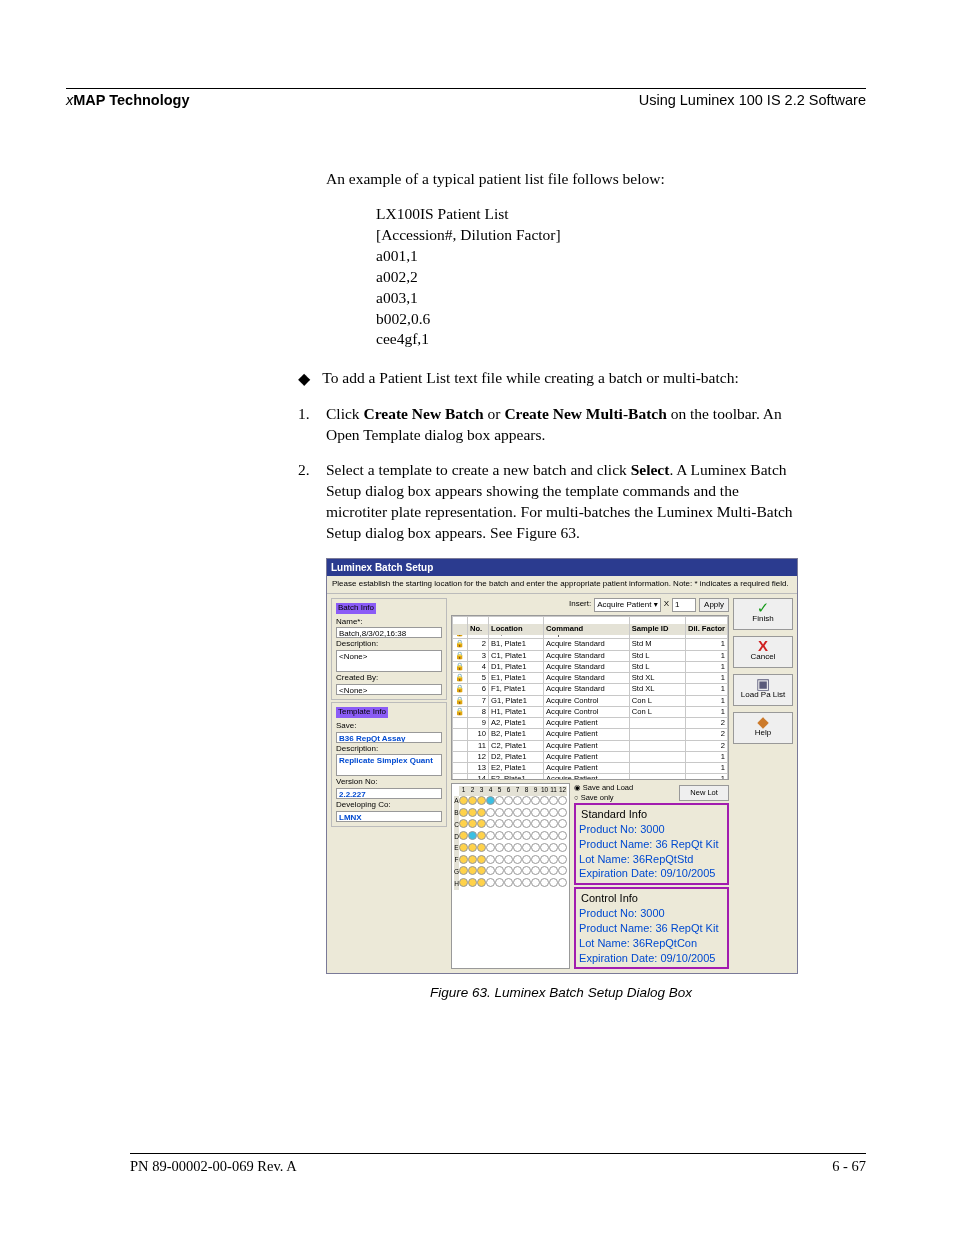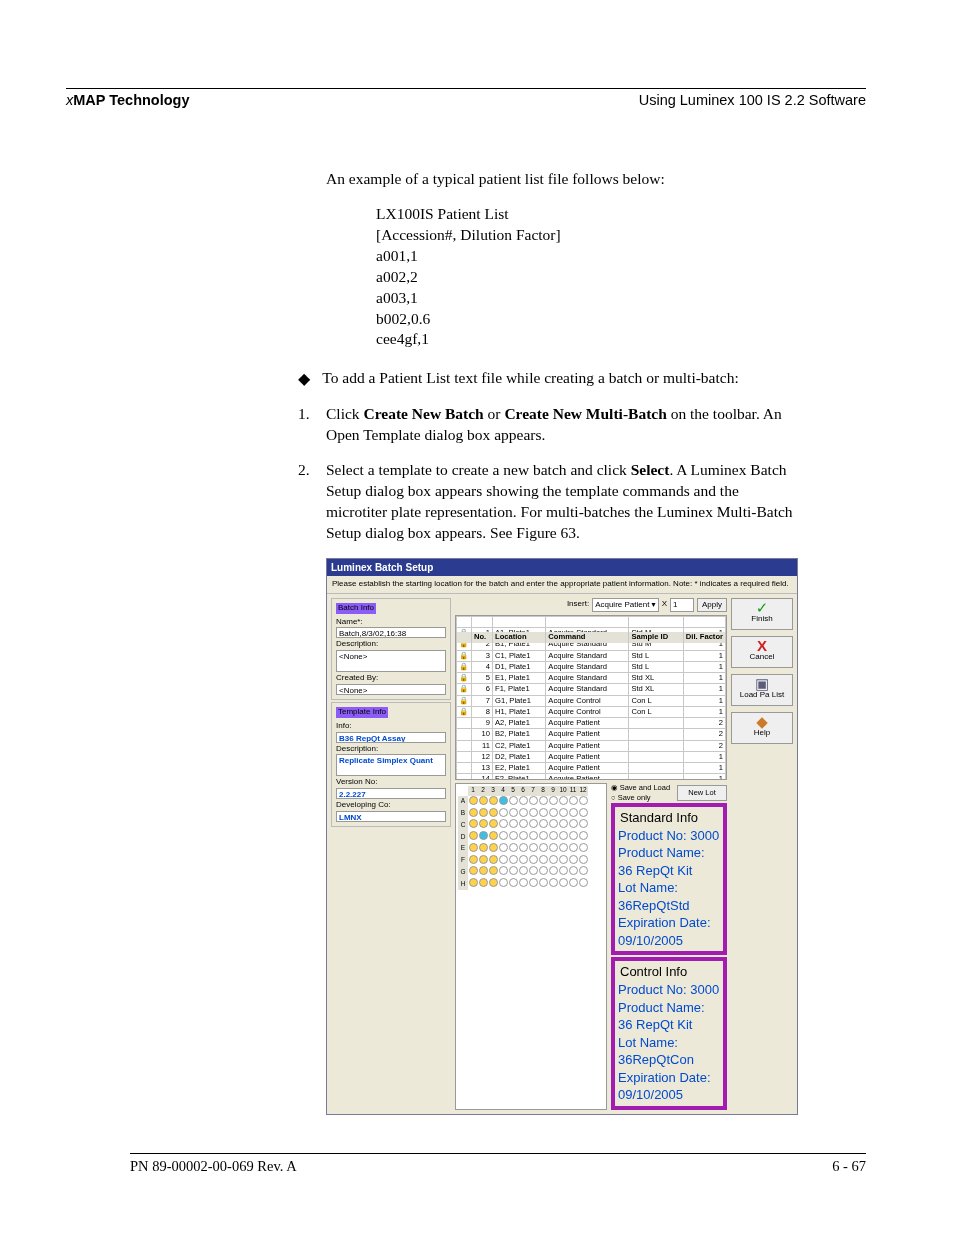--- a/index.html
+++ b/index.html
@@ -32,36 +32,36 @@
   .inp{border:1px solid #999;background:#fff;height:11px;width:100%;box-sizing:border-box;padding:0 2px;font-size:8px;line-height:11px;overflow:hidden;white-space:nowrap;}
   .inp.tall{height:22px;}
   .inp.blue{color:#004ad0;font-weight:bold;}
   .col-mid{flex:1;display:flex;flex-direction:column;gap:3px;}
   .ins-bar{display:flex;align-items:center;gap:3px;justify-content:flex-end;font-size:8px;}
   .ins-sel{border:1px solid #999;background:#fff;padding:0 2px;height:12px;line-height:12px;}
   .btn{border:1px solid #999;background:#efefef;padding:0 4px;height:12px;line-height:12px;font-size:8px;display:inline-block;}
   .grid{border:1px solid #999;background:#fff;height:163px;overflow:hidden;}
   .grid table{border-collapse:collapse;width:100%;}
   .grid th,.grid td{border:1px solid #c8c8c8;padding:0 2px;font-size:7.6px;height:10px;white-space:nowrap;text-align:left;}
-  .grid th{background:#e4e2d6;position:sticky;top:16px;}
+  .grid th{background:#e4e2d6;position:sticky;top:8px;}
   .grid td.num{text-align:right;width:16px;}
   .grid td.ic{width:10px;color:#d9a400;text-align:center;}
   .grid td.r{text-align:right;width:34px;}
   .plate-row{display:flex;gap:4px;}
   .plate{border:1px solid #999;background:#fff;padding:2px;flex:1;}
   .plate table{border-collapse:collapse;}
   .plate td{width:10px;height:10px;padding:0;text-align:center;font-size:6.5px;}
   .plate .hdr{font-size:6.5px;background:#e4e2d6;}
   .plate .rowh{font-size:6.5px;background:#e4e2d6;width:8px;}
   .well{border:1px solid #999;border-radius:50%;width:9px;height:9px;display:inline-block;box-sizing:border-box;}
   .well.fill{background:#ffd24a;}
   .well.sel{background:#3bbfe3;}
-  .plate-side{width:116px;display:flex;flex-direction:column;gap:2px;}
+  .plate-side{width:155px;display:flex;flex-direction:column;gap:2px;}
   .radio{font-size:7.5px;white-space:nowrap;}
-  .info-box{border:4px solid #a21caf;padding:2px 3px;color:#004ad0;font-size:13px;}
+  .info-box{border:2px solid #a21caf;padding:2px 3px;color:#004ad0;font-size:11px;}
   .info-box .t{color:#000;margin:-8px 0 0 0;background:#ece9d8;display:inline-block;padding:0 2px;}
   .col-right{width:62px;display:flex;flex-direction:column;gap:6px;}
   .bigbtn{border:1px solid #999;background:#efefef;height:30px;display:flex;flex-direction:column;align-items:center;justify-content:center;font-size:8px;position:relative;}
   .bigbtn .mk{font-size:15px;line-height:12px;}
   .chk{color:#139a17;}
   .xm{color:#d02020;font-weight:bold;}
   .sq{color:#5b5b7a;font-size:13px;}
   .dm{color:#cc7a2a;font-size:12px;}
   .smbtn{border:1px solid #999;background:#efefef;height:14px;display:flex;align-items:center;justify-content:center;font-size:7.5px;margin-top:1px;}
 </style>
@@ -119,21 +119,21 @@
             <div class="gtitle">Batch Info</div>
             <div class="lbl">Name*:</div>
             <div class="inp">Batch,8/3/02,16:38</div>
             <div class="lbl">Description:</div>
             <div class="inp tall">&lt;None&gt;</div>
             <div class="lbl">Created By:</div>
             <div class="inp">&lt;None&gt;</div>
           </div>
           <div class="gbox">
             <div class="gtitle">Template Info</div>
-            <div class="lbl">Info:</div>
+            <div class="lbl">Save:</div>
             <div class="inp blue">B36 RepQt Assay</div>
             <div class="lbl">Description:</div>
             <div class="inp tall blue">Replicate Simplex Quant</div>
             <div class="lbl">Version No:</div>
             <div class="inp blue">2.2.227</div>
             <div class="lbl">Developing Co:</div>
             <div class="inp blue">LMNX</div>
           </div>
         </div>
 
@@ -454,20 +454,21 @@
                 <span class="mk sq">▣</span>
                 <span>Load Pa List</span>
               </div>
           <div class="bigbtn">
                 <span class="mk dm">◆</span>
                 <span>Help</span>
               </div>
         </div>
       </div>
     </div>
+    <div class="figcap">Figure 63.  Luminex Batch Setup Dialog Box</div>
   </div>
 </div>
 
 <div class="footer">
   <div>PN 89-00002-00-069 Rev. A</div>
   <div>6 - 67</div>
 </div>
 
 </div>
 

